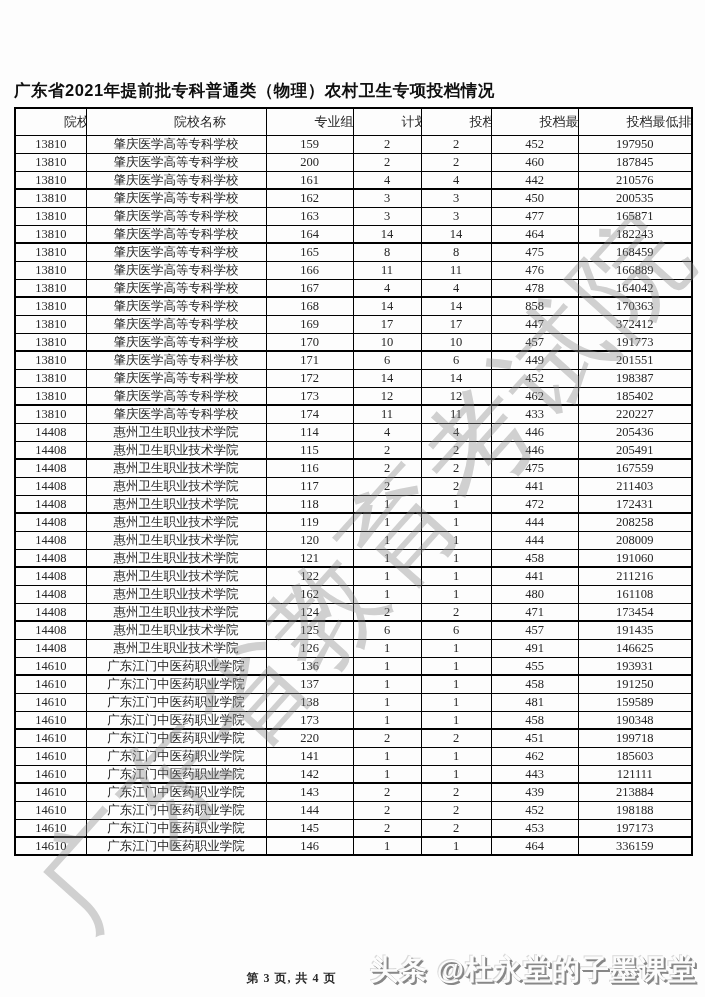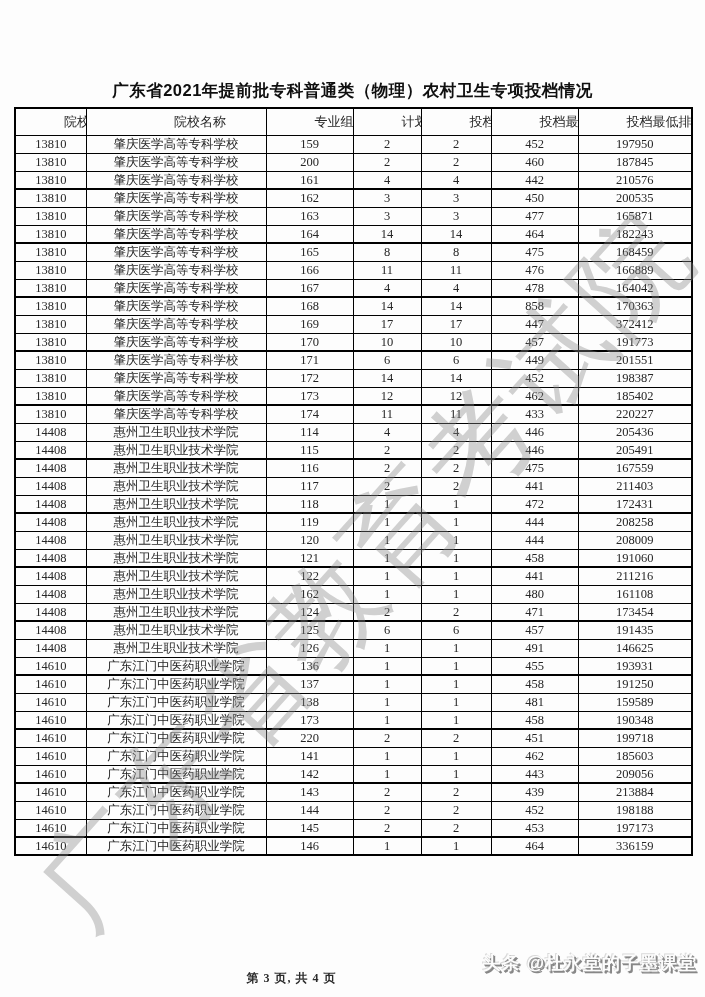--- a/index.html
+++ b/index.html
@@ -11,21 +11,20 @@
     overflow:hidden;
   }
   .page {
     position:absolute; inset:0;
     background:#fdfdfd;
     overflow:hidden;
   }
   .doc-title {
     position:absolute;
     top:80px; left:14px; width:677px;
-    text-align:center;
     font-family:"Liberation Sans","DejaVu Sans",sans-serif;
     font-weight:bold;
     font-size:16.5px;
     color:#0f0f0f;
     letter-spacing:0.5px;
     z-index:2;
   }
   table.adm {
     position:absolute;
     left:14px; top:107px;
@@ -69,21 +68,21 @@
     transform:rotate(-48deg);
     white-space:nowrap;
     pointer-events:none;
     z-index:5;
   }
   .wm-brand {
     position:absolute;
     right:8px; top:951px;
     font-family:"Liberation Sans","DejaVu Sans",sans-serif;
     font-weight:bold;
-    font-size:18px;
+    font-size:28px;
     letter-spacing:1px;
     color:#fcfcfc;
     text-shadow:2px 2px 0 #878787, 1px 1px 0 #9b9b9b, -1px -1px 0 #d9d9d9;
     z-index:6;
     white-space:nowrap;
   }
   .page-footer {
     position:absolute;
     top:970px; left:0; width:583px;
     text-align:center;
@@ -438,21 +437,21 @@
           <td>462</td>
           <td>185603</td>
         </tr>
         <tr>
           <td>14610</td>
           <td>广东江门中医药职业学院</td>
           <td>142</td>
           <td>1</td>
           <td>1</td>
           <td>443</td>
-          <td>209056</td>
+          <td>121111</td>
         </tr>
         <tr>
           <td>14610</td>
           <td>广东江门中医药职业学院</td>
           <td>143</td>
           <td>2</td>
           <td>2</td>
           <td>439</td>
           <td>213884</td>
         </tr>

